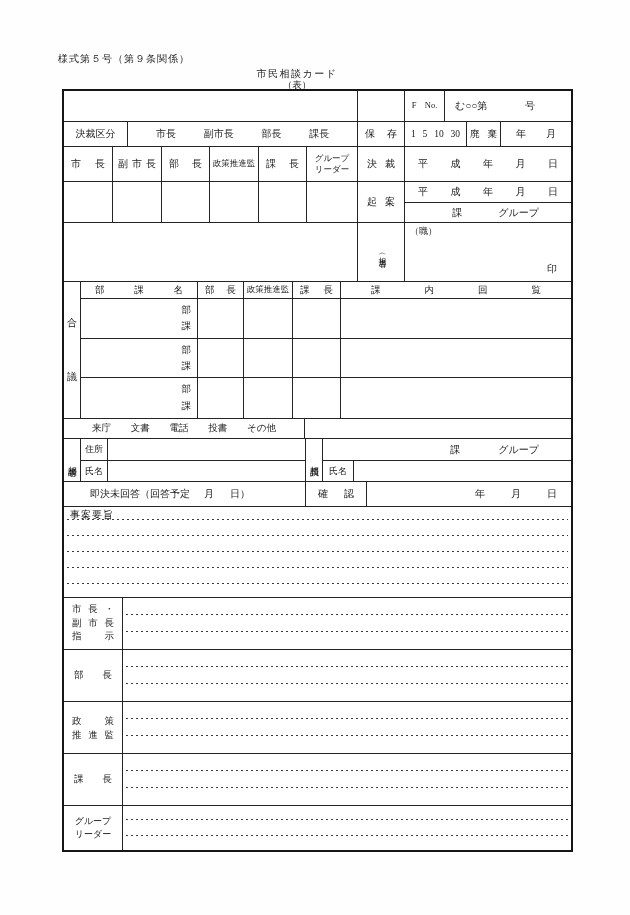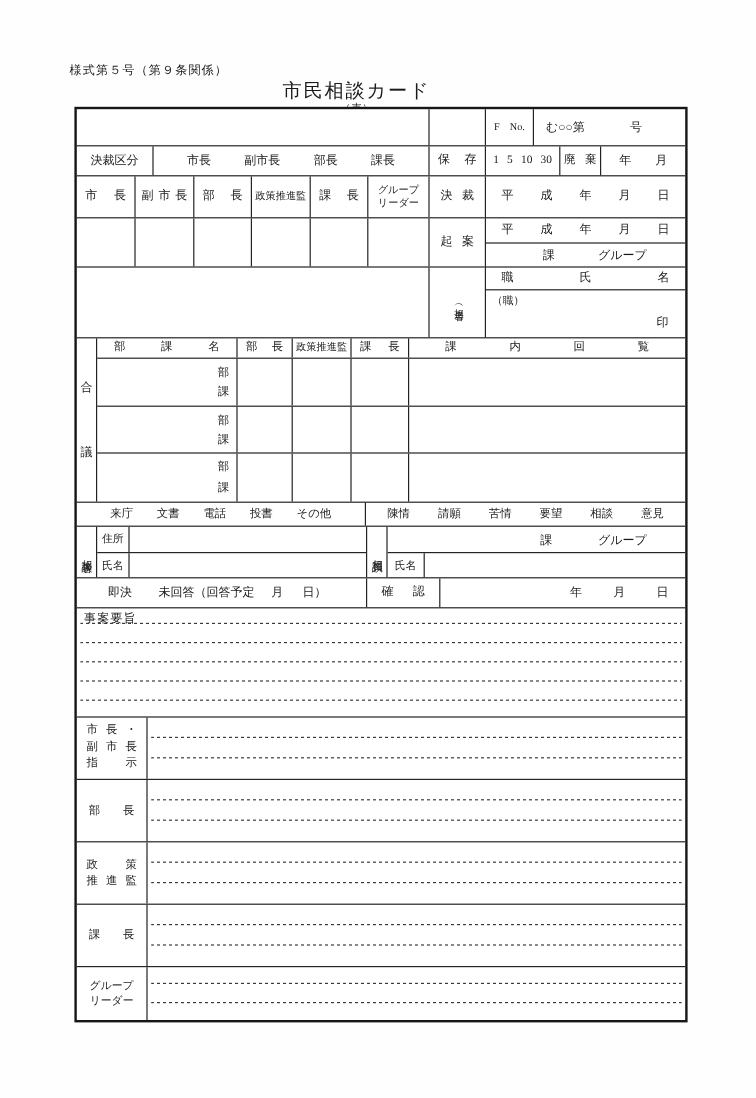--- a/index.html
+++ b/index.html
@@ -5,21 +5,21 @@
   html,body{margin:0;padding:0;}
   body{
     width:630px;height:915px;background:#ffffff;
     font-family:"Liberation Serif","DejaVu Serif",serif;
     color:#1a1a1a;font-size:10px;
     -webkit-font-smoothing:antialiased;
   }
   .sheet{position:relative;width:630px;height:915px;background:#fefefe;overflow:hidden;}
   .note{position:absolute;left:58px;top:52px;font-size:10px;letter-spacing:1px;}
   .titlewrap{position:absolute;left:0;top:68px;width:594px;text-align:center;line-height:1.15;}
-  .ttl{font-size:16px;letter-spacing:1.5px;}
+  .ttl{font-size:10px;letter-spacing:1.5px;}
   .side{font-size:9.5px;}
   .tbl{position:absolute;left:62px;top:89px;width:511px;border:2px solid #161616;background:#fff;box-sizing:border-box;}
   .row{display:flex;box-sizing:border-box;}
   .col{display:flex;flex-direction:column;box-sizing:border-box;}
   .c{box-sizing:border-box;position:relative;overflow:hidden;}
   .br{border-right:1px solid #242424;}
   .bb{border-bottom:1px solid #242424;}
   .ctr{display:flex;align-items:center;justify-content:center;}
   .dj{display:block;text-align:justify;text-align-last:justify;-moz-text-align-last:justify;}
   .vt{writing-mode:vertical-rl;letter-spacing:1px;}
@@ -107,21 +107,20 @@
         </div>
       </div>
 
       <div class="col" style="flex:1">
         <div class="c bb dj" style="height:35px;padding:0 13px;line-height:34px">平成年月日</div>
         <div class="c bb dj" style="height:21px;padding:0 13px;line-height:20px">平成年月日</div>
         <div class="c bb fx" style="height:20px;justify-content:flex-end;gap:36px;padding-right:32px">
           <span>課</span>
           <span>グループ</span>
         </div>
-        <div class="c bb dj" style="height:19px;padding:0 13px;line-height:18px">職氏名</div>
         <div class="c" style="flex:1">
           <span class="s9" style="position:absolute;left:5px;top:2px">（職）</span>
           <span style="position:absolute;right:14px;bottom:5px">印</span>
         </div>
       </div>
     </div>
 
     <div class="row bb" style="height:137px">
       <div class="c br col" style="width:17px;justify-content:space-around;align-items:center;padding:14px 0">
         <span>合</span>
@@ -173,28 +172,20 @@
 
     <div class="col bb" style="height:88px">
       <div class="row bb s95" style="height:20px">
         <div class="c br fx" style="width:241px;justify-content:space-around;padding:0 18px">
           <span>来庁</span>
           <span>文書</span>
           <span>電話</span>
           <span>投書</span>
           <span>その他</span>
         </div>
-        <div class="c fx" style="flex:1;justify-content:space-around;padding:0 6px">
-          <span>陳情</span>
-          <span>請願</span>
-          <span>苦情</span>
-          <span>要望</span>
-          <span>相談</span>
-          <span>意見</span>
-        </div>
       </div>
 
       <div class="row bb" style="height:43px">
         <div class="c br ctr" style="width:17px">
           <span class="vt s9">相談者</span>
         </div>
         <div class="col" style="width:224px">
           <div class="row bb" style="height:22px">
             <div class="c br ctr s9" style="width:27px">住所</div>
             <div class="c" style="flex:1"></div>
@@ -215,21 +206,21 @@
           <div class="row" style="flex:1">
             <div class="c br ctr s9" style="width:31px">氏名</div>
             <div class="c" style="flex:1"></div>
           </div>
         </div>
       </div>
 
       <div class="row" style="flex:1">
         <div class="c br fx" style="width:242px;padding-left:26px">
           <span>即決</span>
-          <span style="margin-left:22px">未回答（回答予定</span>
+          <span style="">未回答（回答予定</span>
           <span style="margin-left:14px">月</span>
           <span style="margin-left:16px">日）</span>
         </div>
         <div class="c br dj" style="width:61px;padding:0 12px;line-height:23px">確認</div>
         <div class="c fx" style="flex:1;justify-content:flex-end;gap:26px;padding-right:14px">
           <span>年</span>
           <span>月</span>
           <span>日</span>
         </div>
       </div>

